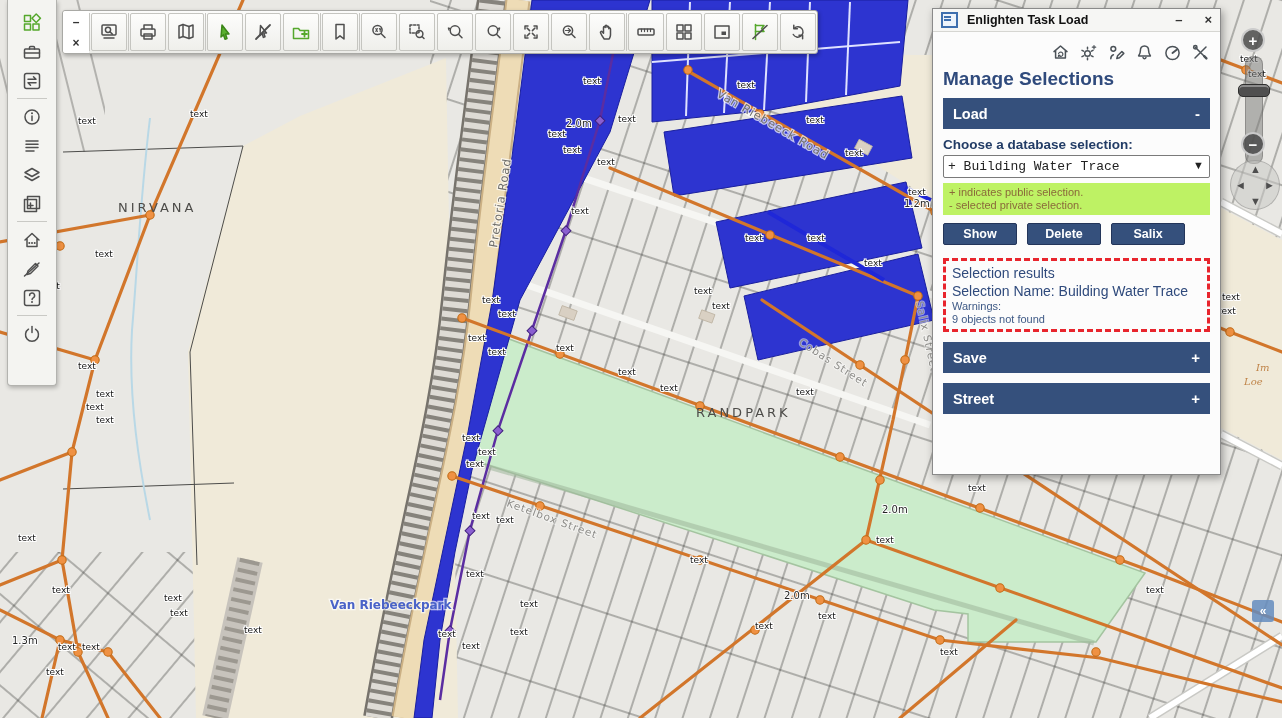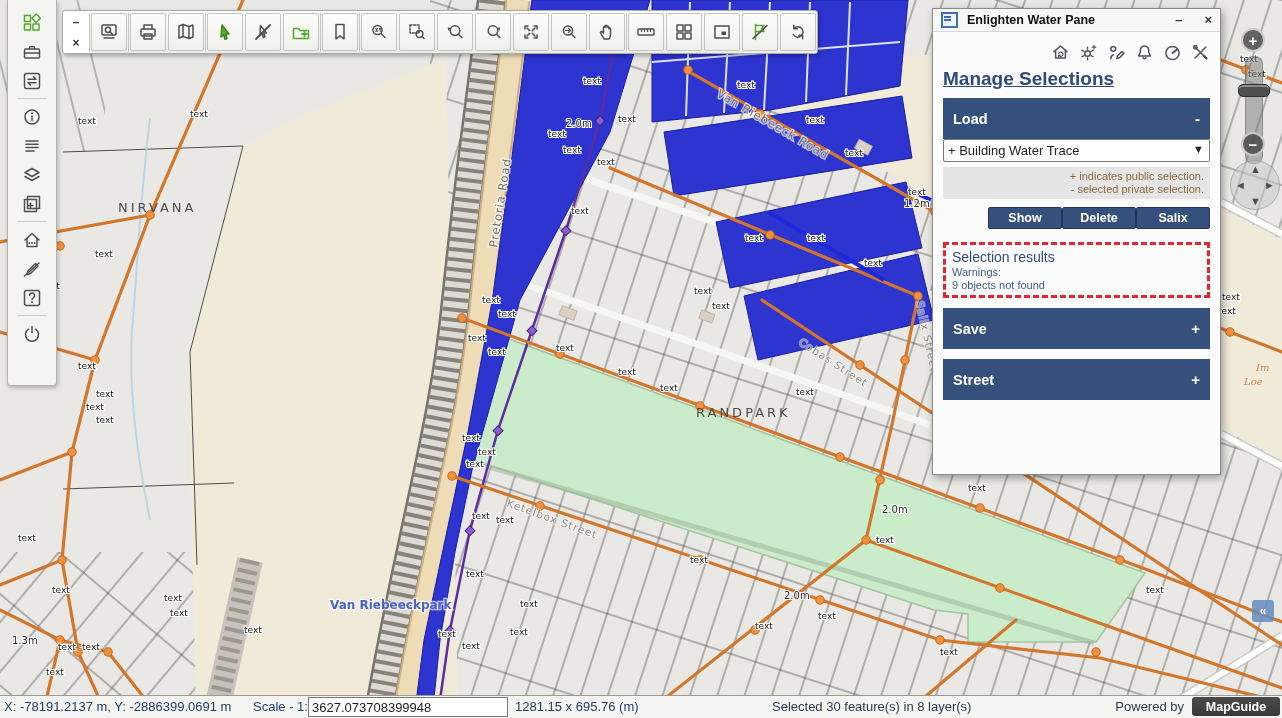--- a/index.html
+++ b/index.html
@@ -46,31 +46,31 @@
   .pane-title{height:22px;background:#f6f6f4;border-bottom:1px solid #d6d6d2;display:flex;align-items:center;padding:0 8px;}
   .pane-title .doc{width:13px;height:12px;border:2px solid #3e6fae;background:#eef4fb;margin-right:9px;position:relative;}
   .pane-title .doc:before{content:"";position:absolute;left:1px;top:2px;width:7px;height:1.5px;background:#3e6fae;box-shadow:0 3px 0 #3e6fae;}
   .pane-title b{font-size:12.5px;color:#111;}
   .pane-title .winbtns{margin-left:auto;display:flex;gap:22px;color:#333;font-size:13px;font-weight:bold;}
   .pane-title .winbtns span{cursor:pointer;line-height:18px;}
   .pane-body{padding:6px 10px 0 10px;}
   .pane-icons{display:flex;justify-content:flex-end;gap:9px;height:28px;align-items:center;}
   .pane-icons .pibtn{cursor:pointer;display:flex;}
   .picn{stroke:#4b5258;fill:none;stroke-width:1.5;stroke-linecap:round;stroke-linejoin:round;}
-  .pane-h1{font-size:19px;font-weight:bold;color:#2f4a7c;margin:2px 0 8px 0;text-decoration:underline;}
-  .acc{height:41px;background:#35507c;color:#fff;display:flex;align-items:center;padding:0 10px;
+  .pane-h1{font-size:19px;font-weight:bold;color:#2f4a7c;margin:2px 0 8px 0;}
+  .acc{height:31px;background:#35507c;color:#fff;display:flex;align-items:center;padding:0 10px;
     font-size:14.5px;font-weight:bold;cursor:pointer;margin-top:10px;}
   .acc .ind{margin-left:auto;font-size:15px;}
   .fld-label{font-size:13.5px;font-weight:bold;color:#223c66;margin:8px 0 3px 0;}
   .selwrap{position:relative;}
   .selwrap select{width:100%;height:23px;font-size:13px;color:#222;border:1px solid #7a7a7a;background:#fff;
-     border-radius:2px;appearance:none;-webkit-appearance:none;padding:0 20px 0 4px;font-family:Liberation Sans, sans-serif;}
+     border-radius:2px;appearance:none;-webkit-appearance:none;padding:0 20px 0 4px;font-family:Liberation Mono, monospace;}
   .selwrap .chev{position:absolute;right:6px;top:4px;pointer-events:none;color:#222;font-size:11px;}
-  .note{background:#e5e5e5;padding:3px 6px;font-size:11px;color:#8a6a3a;line-height:13px;margin-top:5px;text-align:right;}
-  .btnrow{display:flex;margin-top:8px;justify-content:flex-end;}
+  .note{background:#bef264;padding:3px 6px;font-size:11px;color:#8a6a3a;line-height:13px;margin-top:5px;}
+  .btnrow{display:flex;gap:10px;margin-top:8px;}
   .btnrow button{width:74px;height:22px;background:#35507c;color:#fff;border:1px solid #23355a;border-radius:2px;
      font-size:12.5px;font-weight:bold;cursor:pointer;font-family:"Liberation Sans",sans-serif;}
   .results{margin-top:13px;border:3px dashed #e8252d;padding:3px 6px;}
   .results .big{font-size:14px;font-weight:normal;color:#2f4a7c;line-height:18px;}
   .results .sm{font-size:11px;color:#3f5a86;line-height:13px;}
 
   
   .zoomctl{position:absolute;left:1232px;top:28px;width:46px;}
   .zbtn{position:absolute;width:24px;height:24px;border-radius:50%;background:rgba(75,75,75,.85);
     color:#fff;font-size:15px;font-weight:bold;display:flex;align-items:center;justify-content:center;
@@ -585,21 +585,21 @@
     <span class="pan-left">◄</span>
     <span class="pan-right">►</span>
   </div>
 </div>
 
 <div class="collapse-btn">«</div>
 
 <div class="pane">
   <div class="pane-title">
     <span class="doc"></span>
-    <b>Enlighten Water Pane</b>
+    <b>Enlighten Task Load</b>
     <span class="winbtns">
       <span>–</span>
       <span>×</span>
     </span>
   </div>
   <div class="pane-body">
     <div class="pane-icons">
       <span class="pibtn">
         <svg class="picn" width="19" height="19">
               <path d="M3,8.6 L9.5,3 16,8.6 M4.6,7.6 V15 h9.8 V7.6"></path>
@@ -641,57 +641,50 @@
       </span>
     </div>
 
     <div class="pane-h1">Manage Selections</div>
 
     <div class="acc" style="margin-top:4px;">
       <span>Load</span>
       <span class="ind">-</span>
     </div>
 
+    <div class="fld-label">Choose a database selection:</div>
     <div class="selwrap">
       <select>
         <option>+ Building Water Trace</option>
       </select>
       <span class="chev">▼</span>
     </div>
     <div class="note">
       <div>+ indicates public selection.</div>
       <div>- selected private selection.</div>
     </div>
     <div class="btnrow">
       <button>Show</button>
       <button>Delete</button>
       <button>Salix</button>
     </div>
 
     <div class="results">
       <div class="big">Selection results</div>
+      <div class="big">Selection Name: Building Water Trace</div>
       <div class="sm">Warnings:</div>
       <div class="sm">9 objects not found</div>
     </div>
 
     <div class="acc">
       <span>Save</span>
       <span class="ind">+</span>
     </div>
     <div class="acc">
       <span>Street</span>
       <span class="ind">+</span>
     </div>
   </div>
 </div>
 
 
-<div class="statusbar">
-  <span class="it st-navy" style="left:4px;">X: -78191.2137 m, Y: -2886399.0691 m</span>
-  <span class="it st-navy" style="left:253px;">Scale - 1:</span>
-  <input class="scale-input" value="3627.073708399948" style="">
-  <span class="it st-navy" style="left:515px;">1281.15 x 695.76 (m)</span>
-  <span class="it st-dark" style="left:772px;">Selected 30 feature(s) in 8 layer(s)</span>
-  <span class="it st-dark" style="right:98px;">Powered by</span>
-  <span class="mg-badge">MapGuide</span>
+
 </div>
 
-</div>
-
 </body></html>

